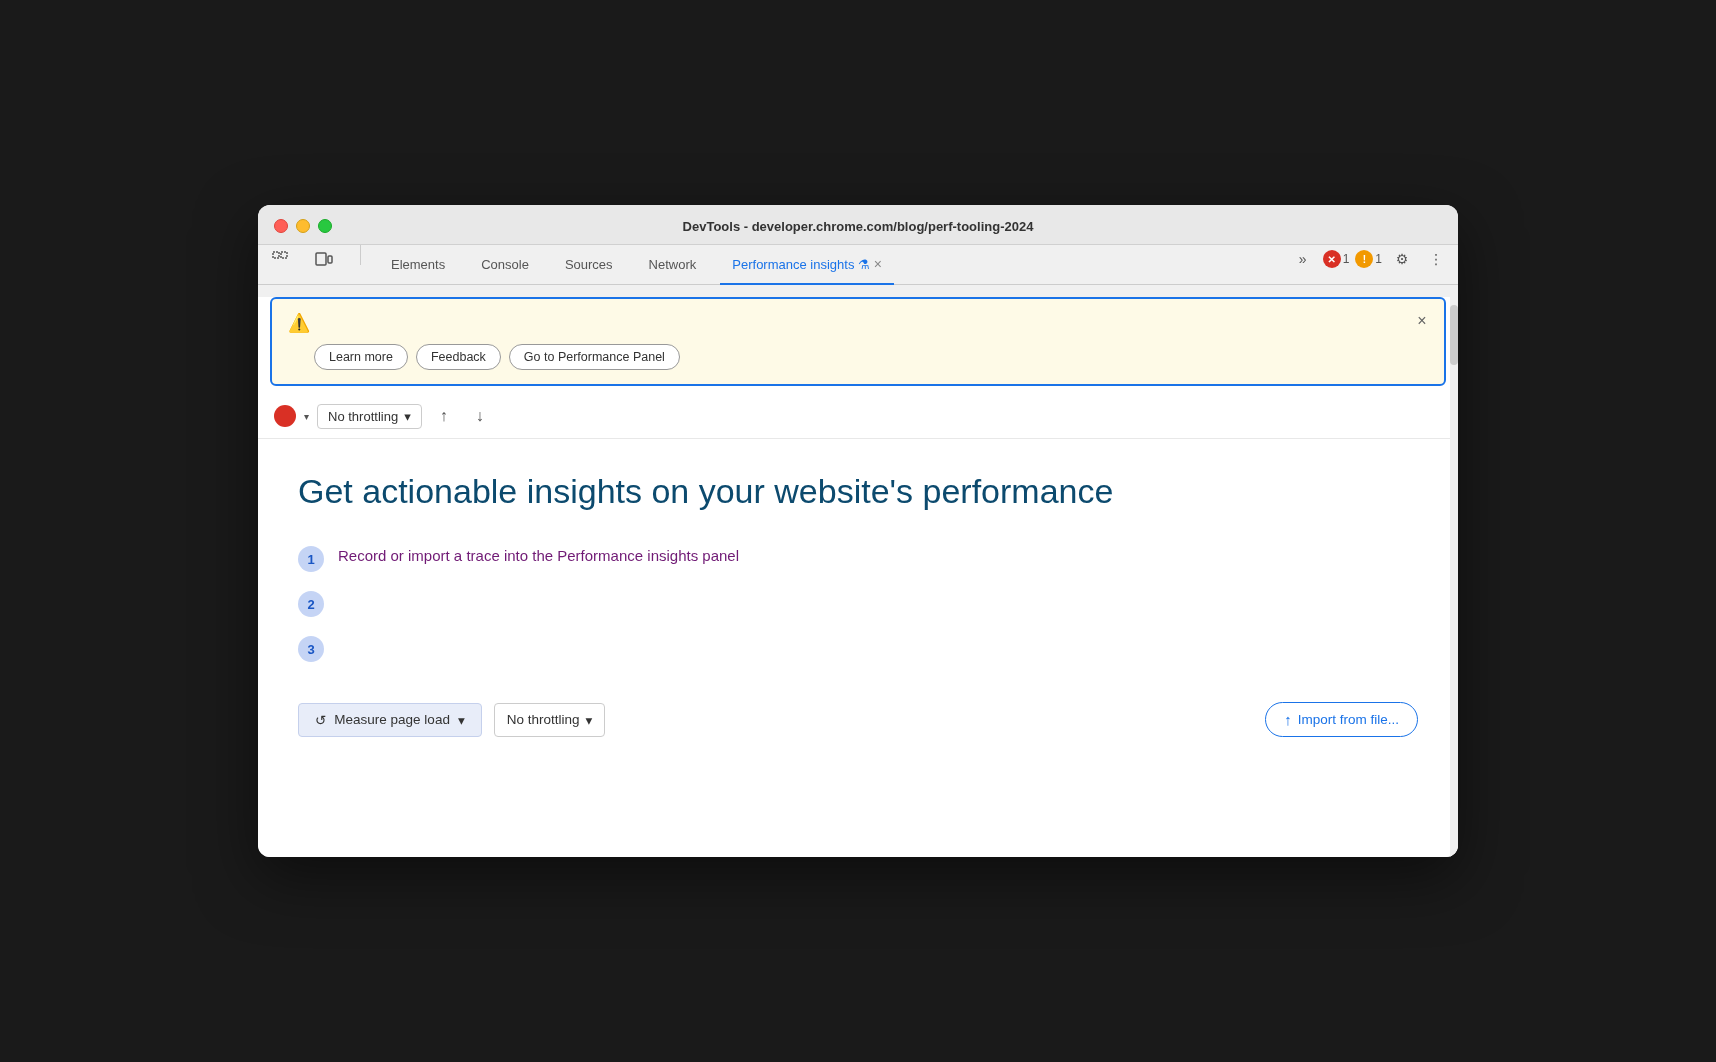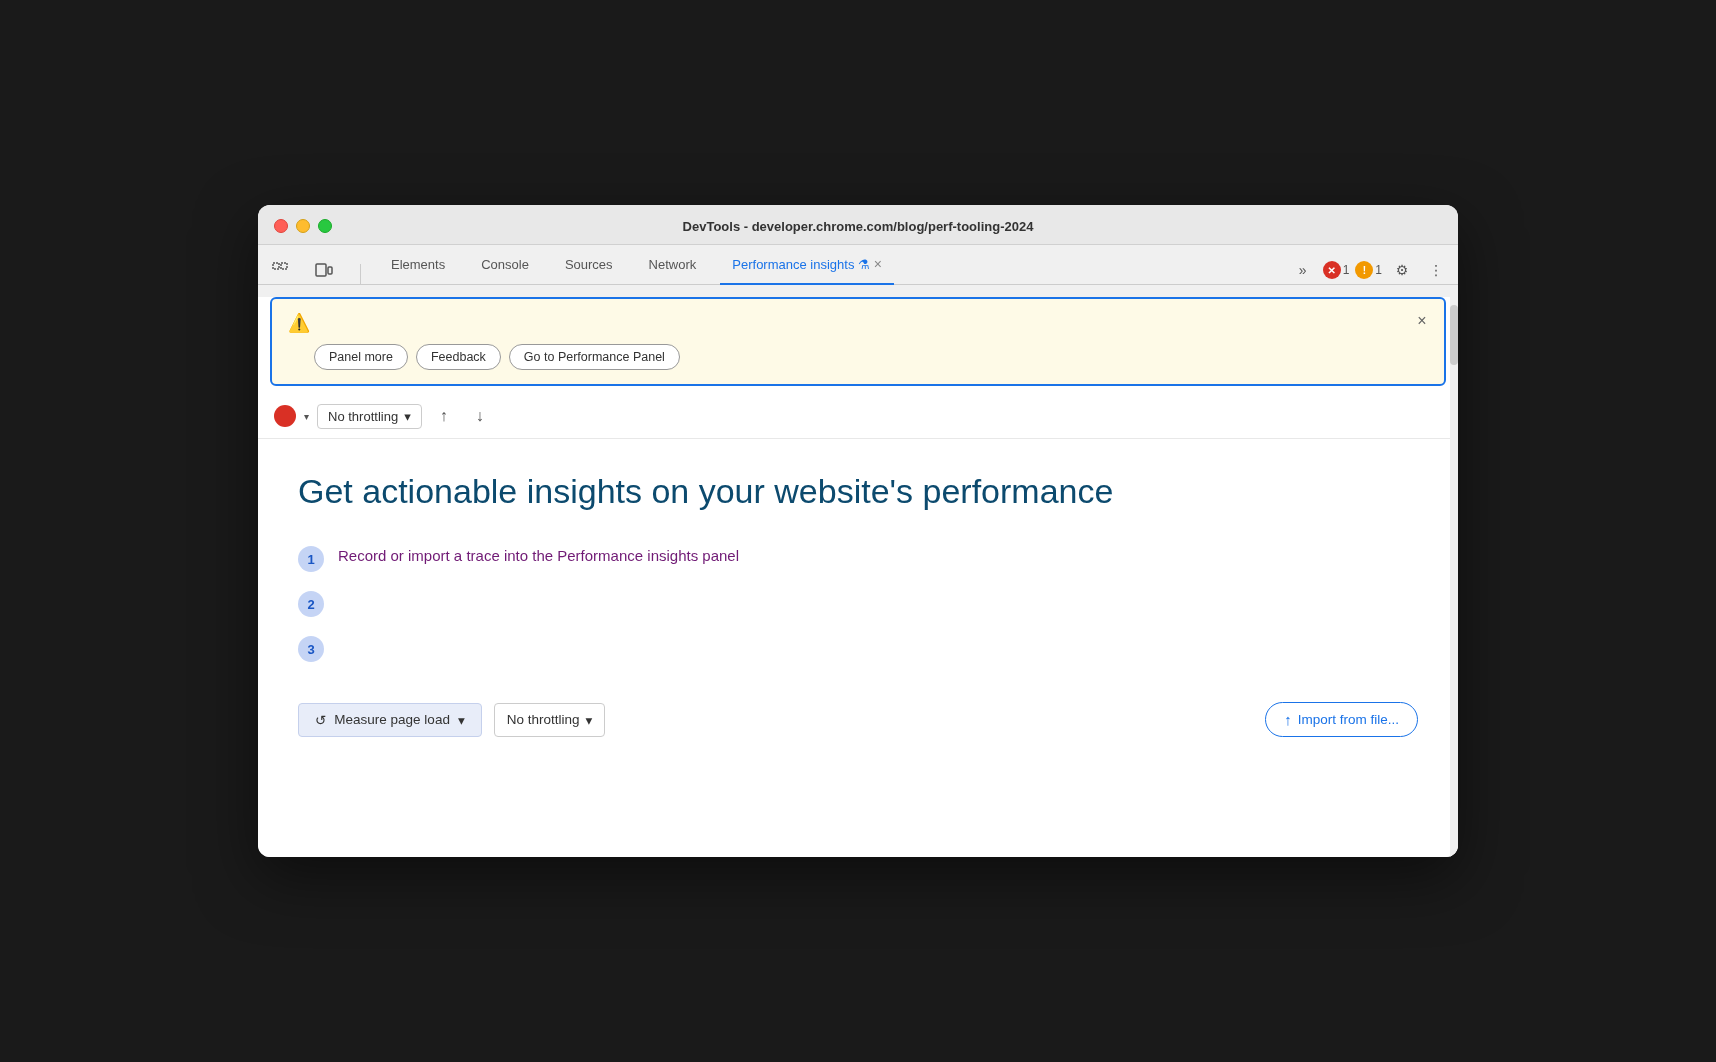--- a/index.html
+++ b/index.html
@@ -42,21 +42,21 @@
     .tl-yellow { background: #febc2e; border: 1px solid #d4a017; }
     .tl-green { background: #28c840; border: 1px solid #1aab29; }
     .title-text {
       font-size: 13px;
       font-weight: 600;
       color: #333;
     }
     .devtools-tabs {
       background: #f0f0f0;
       display: flex;
-      align-items: flex-end;
+      align-items: flex-start;
       padding: 0 8px;
       border-bottom: 1px solid #ccc;
       height: 40px;
       gap: 12px;
     }
     .tab-icon {
       width: 28px;
       height: 28px;
       display: flex;
       align-items: center;
@@ -400,21 +400,21 @@
   </div>
 
   <div class="panel-wrapper">
     <div class="panel-content">
 
       <div class="deprecation-banner">
         <div class="banner-message">
           <span class="warning-icon">⚠️</span>
         </div>
         <div class="banner-buttons">
-          <button class="banner-btn">Panel more</button>
+          <button class="banner-btn">Learn more</button>
           <button class="banner-btn">Feedback</button>
           <button class="banner-btn">Go to Performance Panel</button>
         </div>
         <div class="banner-close">
           <span>×</span>
         </div>
       </div>
 
       <div class="toolbar">
         <div class="record-btn"></div>

